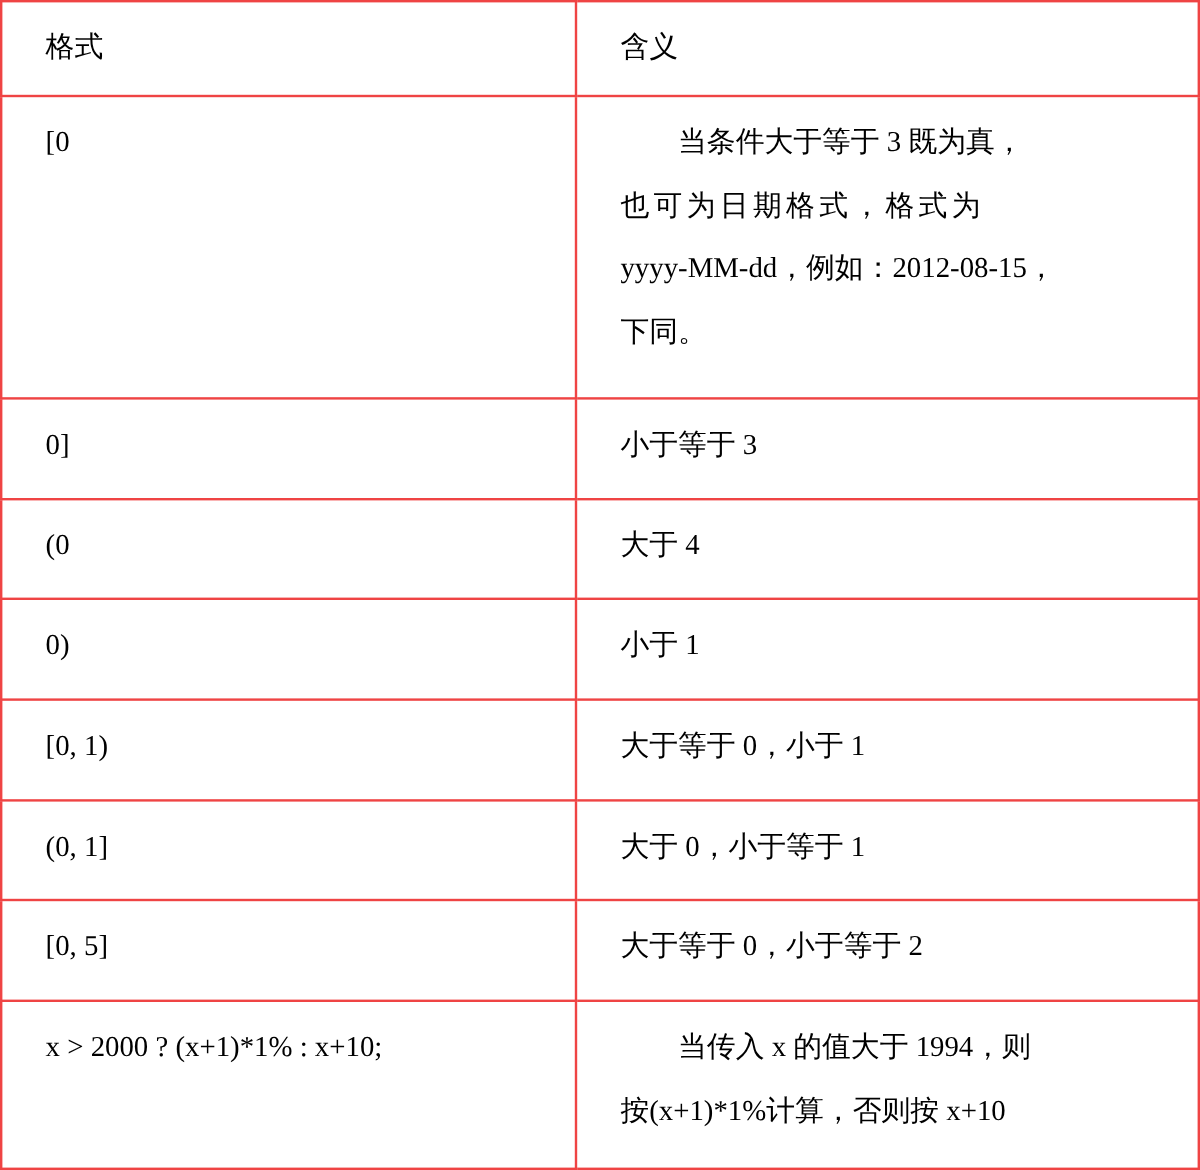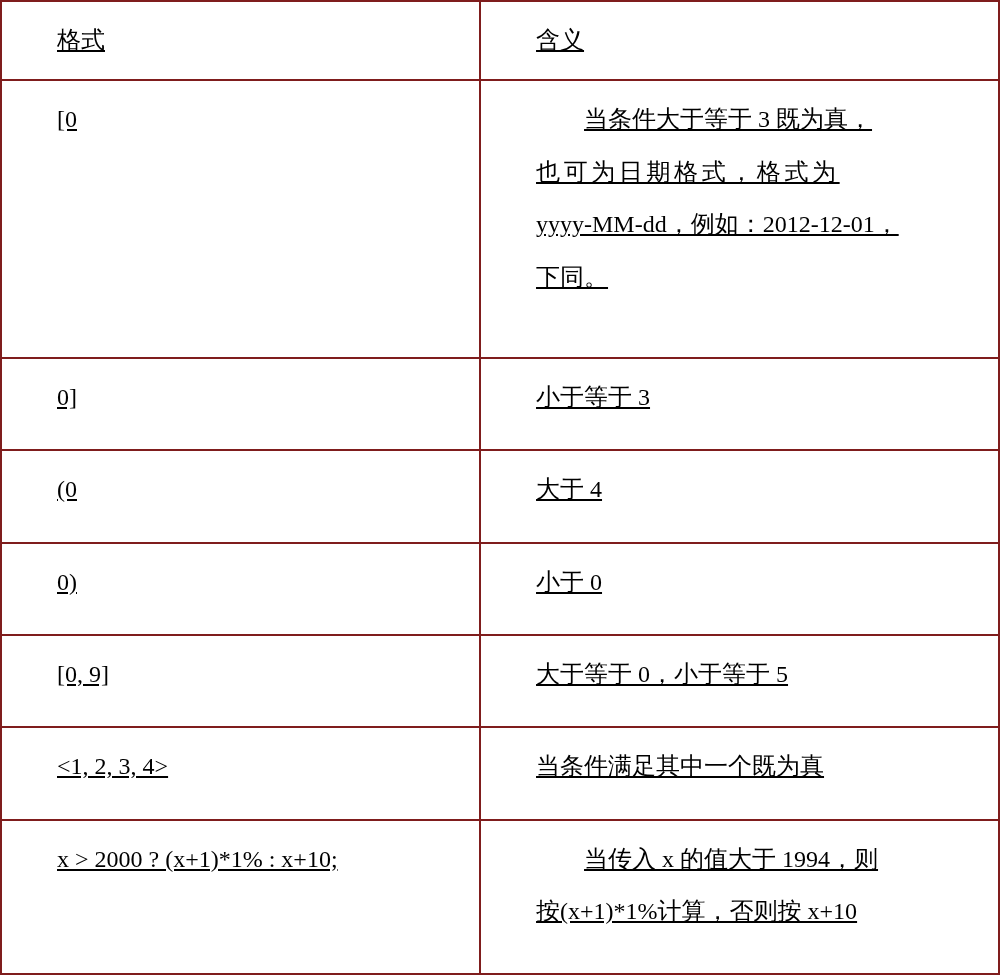--- a/index.html
+++ b/index.html
@@ -10,25 +10,24 @@
       width: 1000px;
       height: 975px;
       padding: 0;
     }
     table {
       border-collapse: collapse;
       width: 100%;
       height: 100%;
     }
     td {
-      border: 2px solid #7f1d1d;
+      border: 2px solid #ef4444;
       vertical-align: top;
-      padding: 12px 8px 12px 55px;
+      padding: 12px 8px 12px 36px;
       line-height: 2.2;
-      text-decoration: underline;
     }
     td.col1 { width: 48%; }
     td.col2 { width: 52%; }
     .header-row td { height: 58px; }
     .row-tall td { vertical-align: top; }
   </style>
 </head>
 <body>
 
 <table>
@@ -41,54 +40,58 @@
   <tr class="row-tall">
     <td class="col1">[0</td>
     <td class="col2">
       <div style="text-indent: 2em; text-align: justify;">
         <span>当条件大于等于 3 既为真，</span>
       </div>
       <div style="text-align: justify; letter-spacing: 0.15em;">
         <span>也可为日期格式，格式为</span>
       </div>
       <div>
-        <span>yyyy-MM-dd，例如：2012-12-01，</span>
+        <span>yyyy-MM-dd，例如：2012-08-15，</span>
       </div>
       <div>
         <span>下同。</span>
       </div>
     </td>
   </tr>
 
   <tr>
     <td class="col1">0]</td>
     <td class="col2">小于等于 3</td>
   </tr>
 
   <tr>
     <td class="col1">(0</td>
     <td class="col2">大于 4</td>
   </tr>
 
   <tr>
     <td class="col1">0)</td>
-    <td class="col2">小于 0</td>
-  </tr>
-
-
-
-  <tr>
-    <td class="col1">[0, 9]</td>
-    <td class="col2">大于等于 0，小于等于 5</td>
+    <td class="col2">小于 1</td>
   </tr>
 
   <tr>
-    <td class="col1">&lt;1, 2, 3, 4&gt;</td>
-    <td class="col2">当条件满足其中一个既为真</td>
+    <td class="col1">[0, 1)</td>
+    <td class="col2">大于等于 0，小于 1</td>
   </tr>
+
+  <tr>
+    <td class="col1">(0, 1]</td>
+    <td class="col2">大于 0，小于等于 1</td>
+  </tr>
+
+  <tr>
+    <td class="col1">[0, 5]</td>
+    <td class="col2">大于等于 0，小于等于 2</td>
+  </tr>
+
 
   <tr class="row-tall">
     <td class="col1">x &gt; 2000 ? (x+1)*1% : x+10;</td>
     <td class="col2">
       <div style="text-indent: 2em; text-align: justify;">
         <span>当传入 x 的值大于 1994，则</span>
       </div>
       <div style="text-align: justify;">
         <span>按(x+1)*1%计算，否则按 x+10</span>
       </div>

